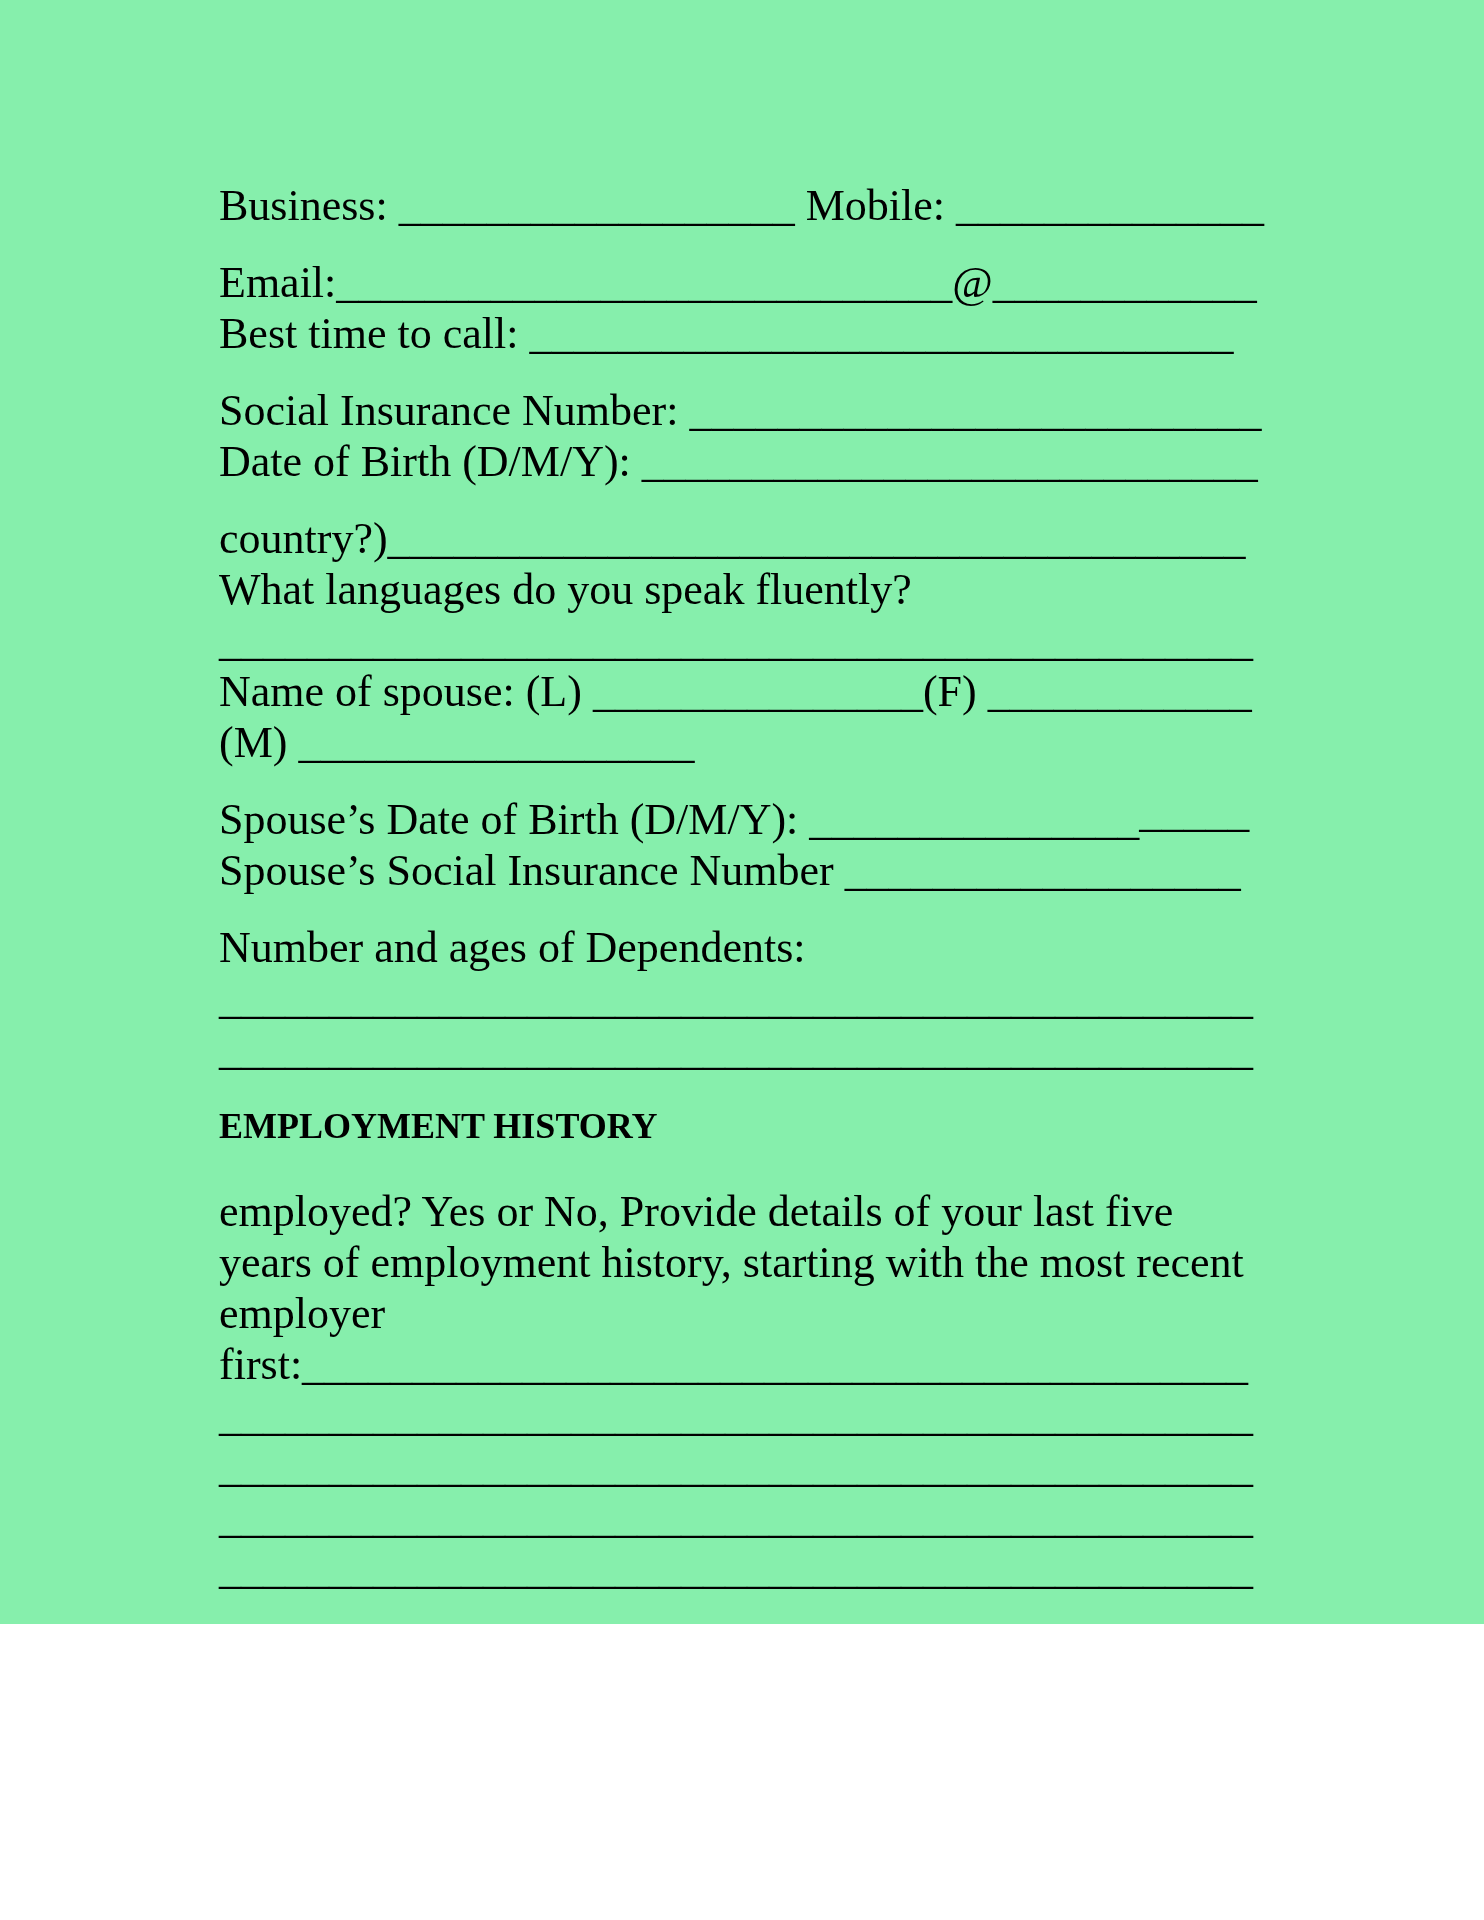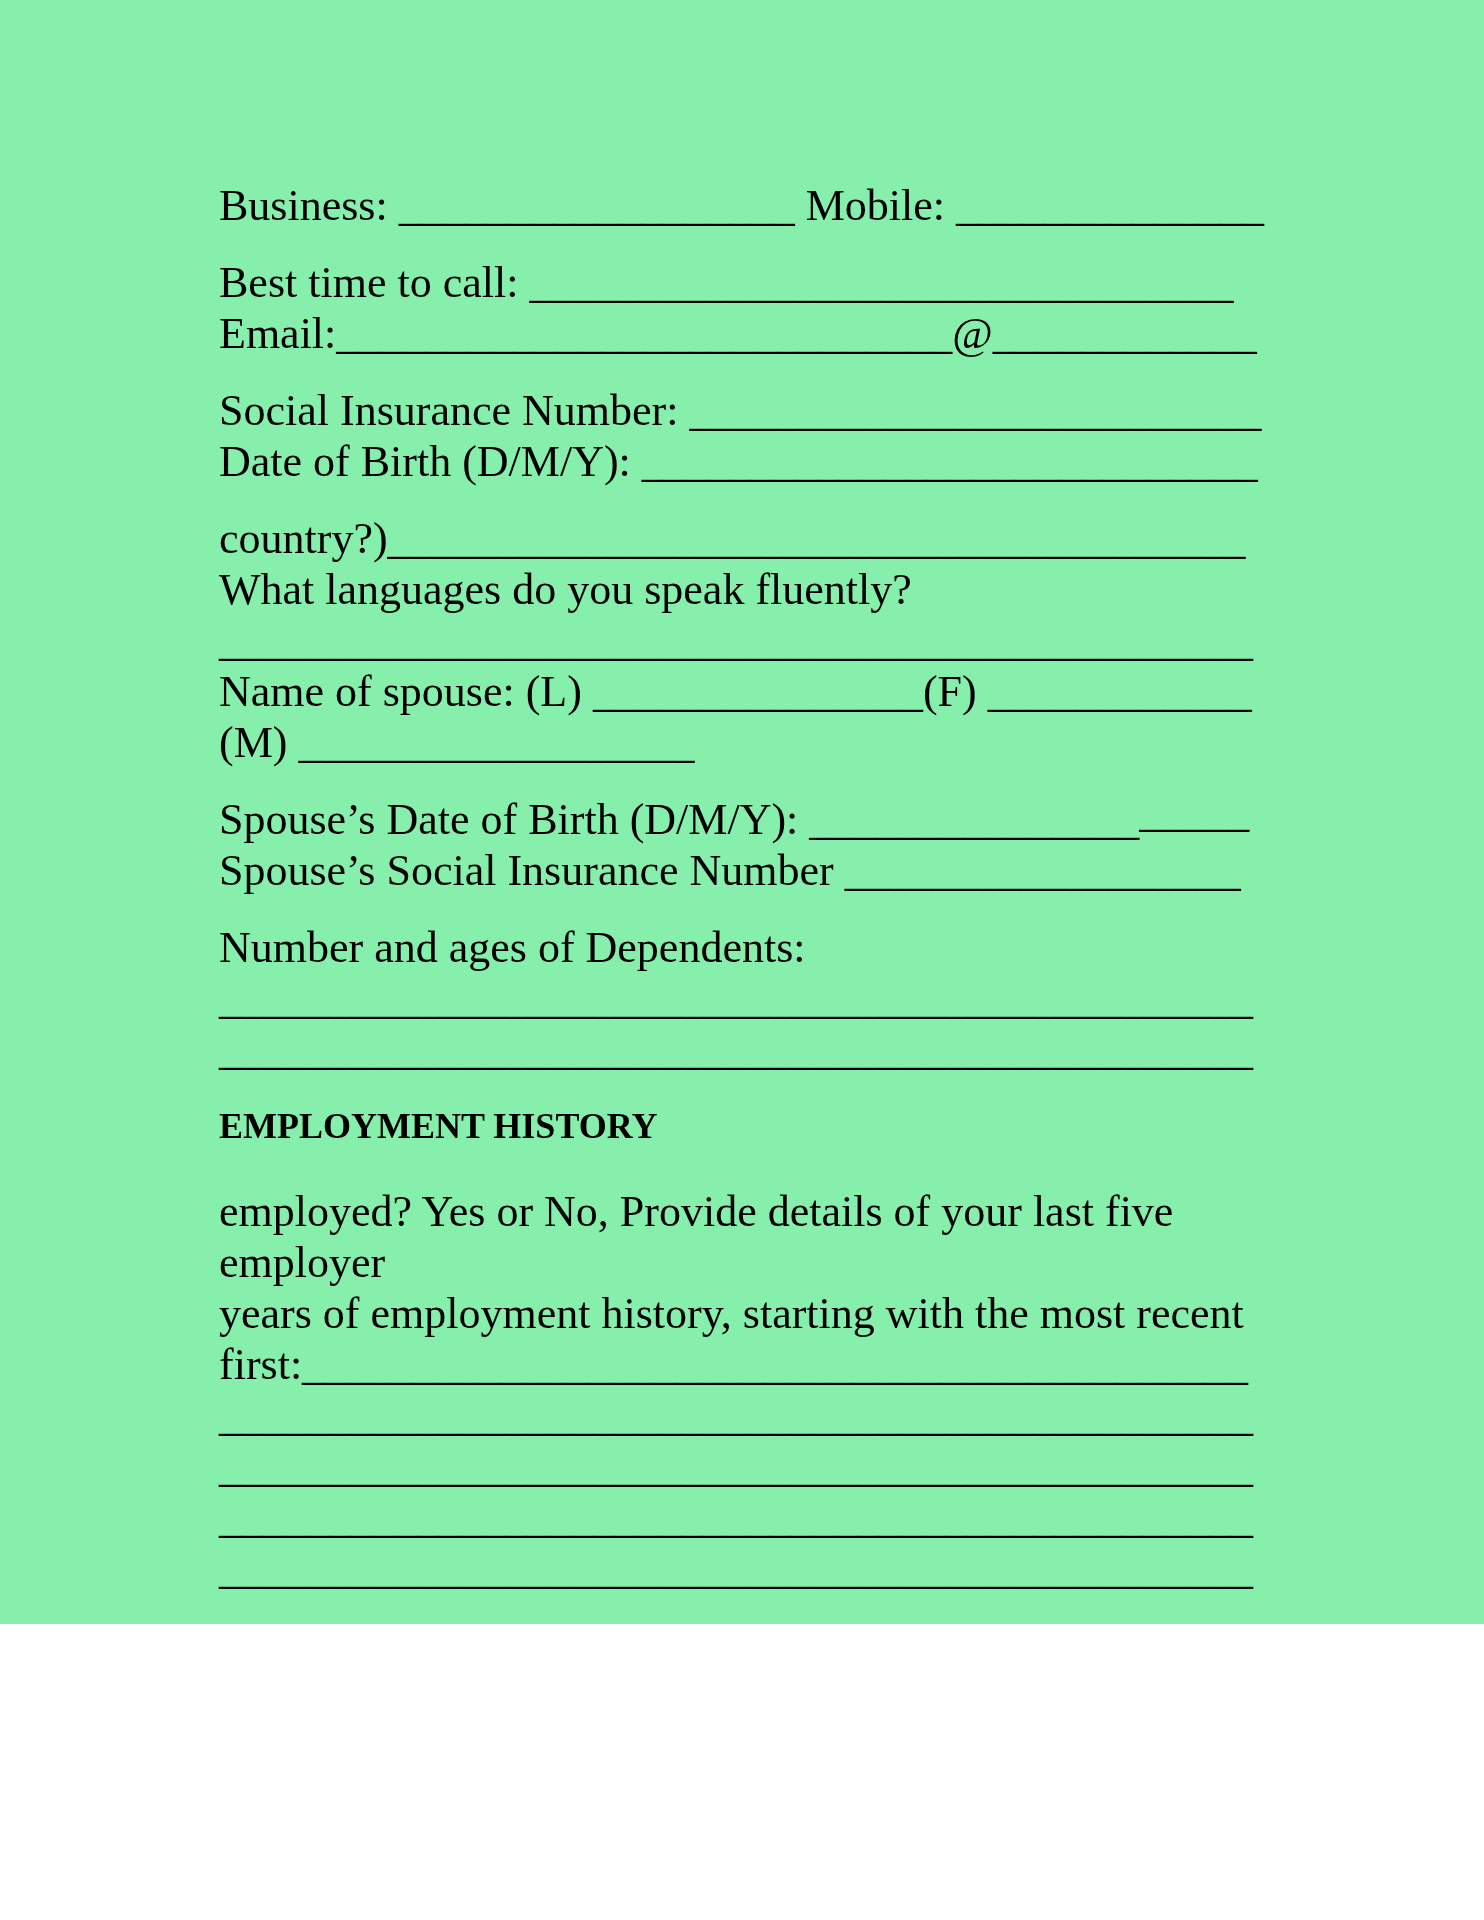--- a/index.html
+++ b/index.html
@@ -46,22 +46,22 @@
 <body>
 
 <div class="page">
   <div class="content">
 
     <div class="para">
       <div class="ln">Business: __________________ Mobile: ______________</div>
     </div>
 
     <div class="para">
+      <div class="ln">Email:____________________________@____________</div>
       <div class="ln">Best time to call: ________________________________</div>
-      <div class="ln">Email:____________________________@____________</div>
     </div>
 
     <div class="para">
       <div class="ln">Social Insurance Number: __________________________</div>
       <div class="ln">Date of Birth (D/M/Y): ____________________________</div>
     </div>
 
     <div class="para">
       <div class="ln">country?)_______________________________________</div>
       <div class="ln">What languages do you speak fluently?</div>
@@ -78,22 +78,22 @@
     <div class="para">
       <div class="ln">Number and ages of Dependents:</div>
       <div class="ln">_______________________________________________</div>
       <div class="ln">_______________________________________________</div>
     </div>
 
     <div class="heading">EMPLOYMENT HISTORY</div>
 
     <div class="para">
       <div class="ln">employed? Yes or No, Provide details of your last five</div>
+      <div class="ln">years of employment history, starting with the most recent</div>
       <div class="ln">employer</div>
-      <div class="ln">years of employment history, starting with the most recent</div>
       <div class="ln">first:___________________________________________</div>
       <div class="ln">_______________________________________________</div>
       <div class="ln">_______________________________________________</div>
       <div class="ln">_______________________________________________</div>
       <div class="ln">_______________________________________________</div>
       <div class="ln">_______________________________________________</div>
     </div>
 
   </div>
 </div>

